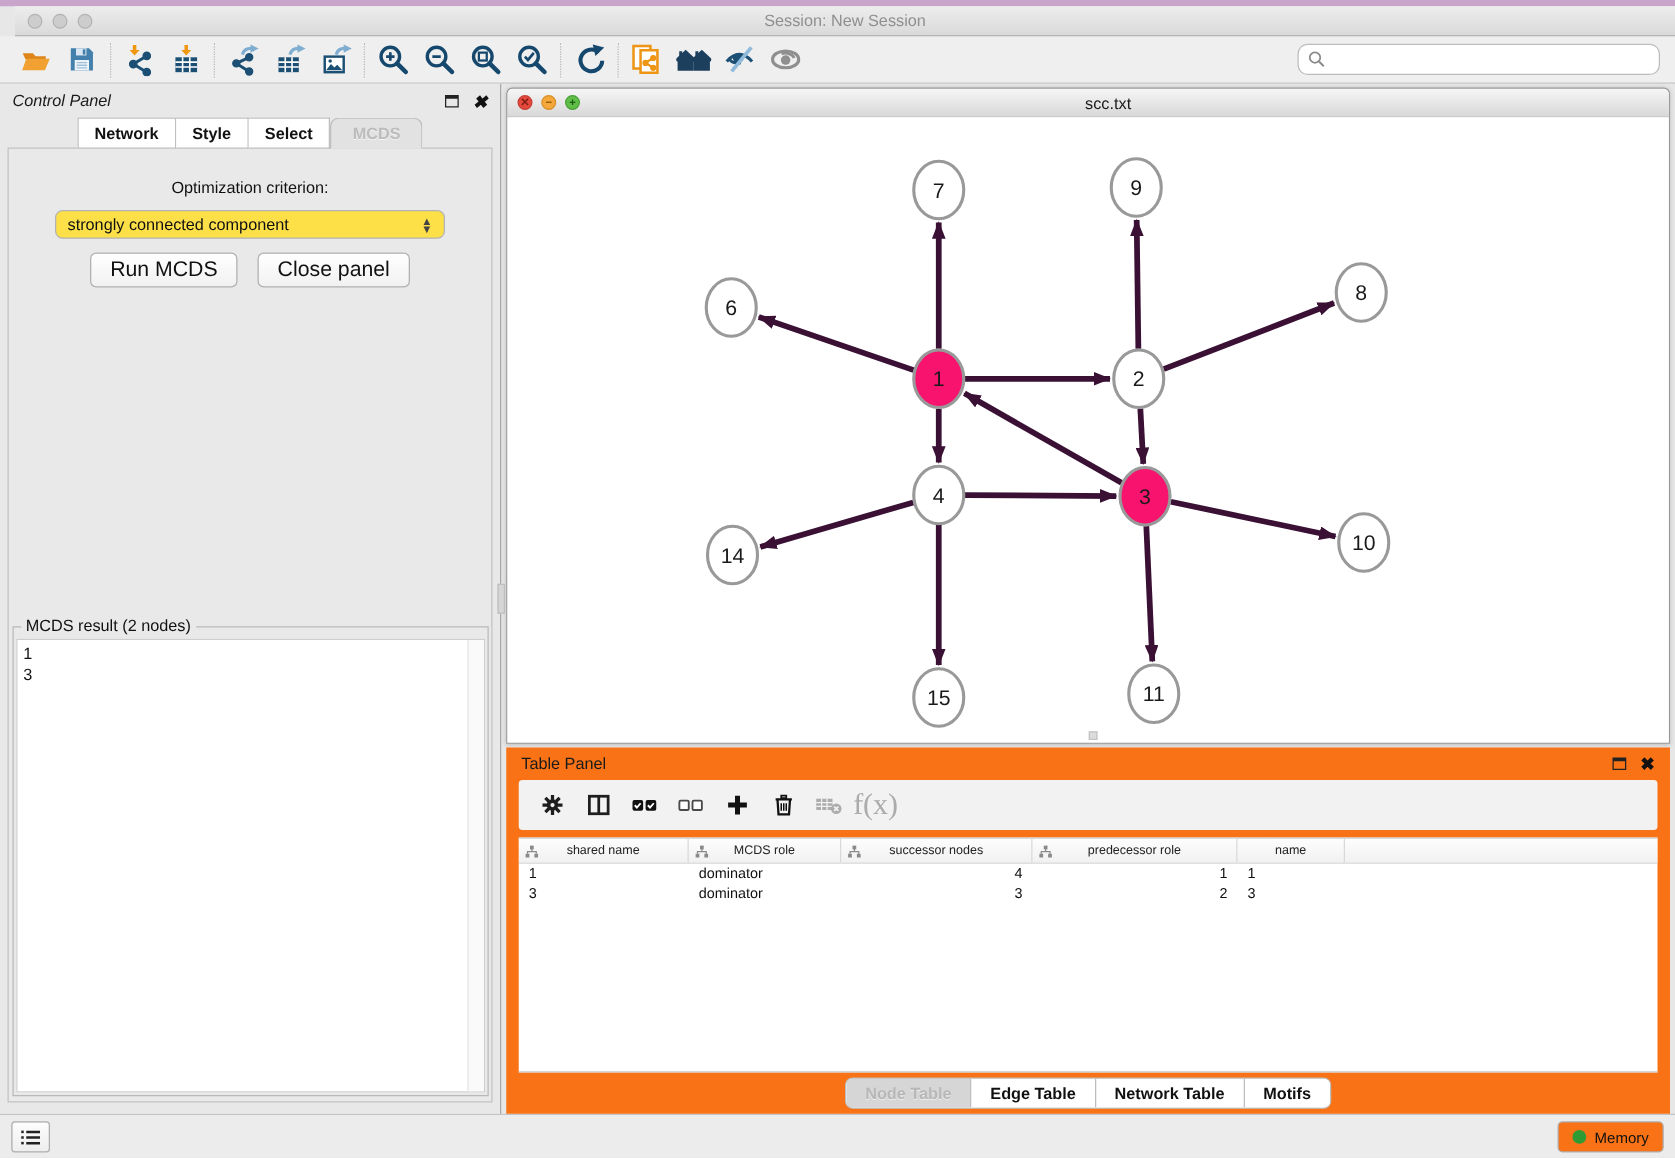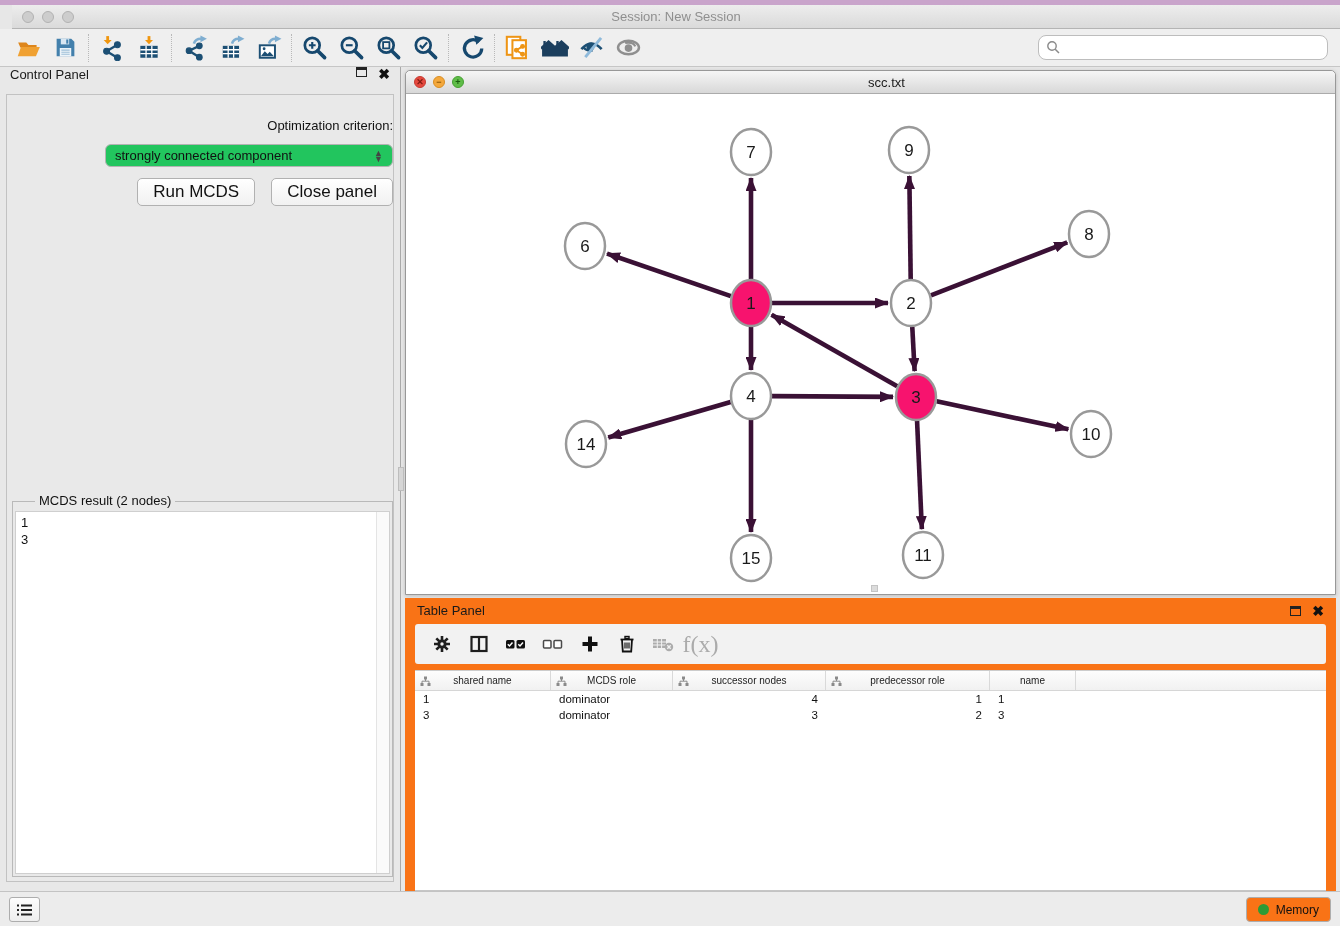--- a/index.html
+++ b/index.html
@@ -19,37 +19,37 @@
 .tb-sep{width:1px;height:28px;border-left:1px dotted #B9B9B9;margin:0 4px;}
 .search-wrap{margin-left:auto;position:relative;margin-right:2px;}
 .search-input{width:290px;height:25px;border:1px solid #BDBDBD;border-radius:8px;background:#fff;padding-left:27px;font-size:13px;outline:none;}
 .search-icon{position:absolute;left:8px;top:5px;}
 
 
 .main{display:flex;height:824px;}
 
 
 .left-panel{width:401px;background:#E8E8E8;border-right:1px solid #A9A9A9;display:flex;flex-direction:column;position:relative;}
-.panel-header{height:27px;display:flex;padding:0 10px;font-size:13px;color:#1A1A1A;}
+.panel-header{height:27px;display:flex;align-items:center;padding:0 10px;font-size:13px;color:#1A1A1A;font-style:italic;}
 .panel-header .spacer{flex:1;}
 .float-icon{width:11px;height:10px;border:1px solid #222;border-top-width:3px;margin-right:11px;}
 .close-icon{font-size:14px;font-weight:bold;color:#111;line-height:1;}
 .cp-tabs{display:flex;justify-content:center;position:relative;z-index:2;margin-bottom:-1px;}
 .cp-tab{font-size:13px;font-weight:bold;padding:4px 13px;background:#fff;border:1px solid #BFBFBF;border-left-width:0;color:#111;}
 .cp-tab:first-child{border-left-width:1px;}
 .cp-tab.selected{background:#E2E2E2;color:#BCBCBC;border-radius:7px 7px 0 0;border-left-width:1px;padding:4px 17px;border-bottom-color:#E9E9E9;text-shadow:0 1px 0 #F5F5F5;}
-.cp-content{flex:1;margin:0 6px 9px 6px;border:1px solid #C2C2C2;background:#E9E9E9;display:flex;flex-direction:column;align-items:flex-end;padding-top:23px;}
+.cp-content{flex:1;margin:0 6px 9px 6px;border:1px solid #C2C2C2;background:#E9E9E9;display:flex;flex-direction:column;align-items:center;padding-top:23px;}
 .opt-label{font-size:13px;color:#111;}
-.criterion{margin-top:11px;width:288px;height:23px;background:#22c55e;border:1px solid #B3B3B3;border-radius:6px;display:flex;align-items:center;padding:0 9px;font-size:13px;color:#111;}
+.criterion{margin-top:11px;width:312px;height:23px;background:#fde047;border:1px solid #B3B3B3;border-radius:6px;display:flex;align-items:center;padding:0 9px;font-size:13px;color:#111;}
 .stepper{margin-left:auto;display:flex;flex-direction:column;align-items:center;line-height:6px;font-size:9px;color:#444;font-weight:bold;}
 .cp-buttons{display:flex;gap:16px;margin-top:11px;}
 .cp-btn{background:linear-gradient(#FFFFFF,#F1F1F1);border:1px solid #B1B1B1;border-radius:5px;font-size:17px;color:#111;padding:3px 15px;font-family:"Liberation Sans",sans-serif;}
 .cp-spacer{flex:1;}
 .result-box{position:relative;border:1px solid #B9B9B9;margin:0 0 4px 0;width:381px;height:376px;}
-.result-legend{position:absolute;top:-9px;left:22px;background:#E9E9E9;padding:0 4px;font-size:13px;color:#111;}
+.result-legend{position:absolute;top:-9px;left:6px;background:#E9E9E9;padding:0 4px;font-size:13px;color:#111;}
 .result-inner{position:absolute;left:2px;right:2px;top:9px;bottom:2px;background:#fff;border:1px solid #CFCFCF;display:flex;}
 .result-text{flex:1;font-family:"Liberation Sans",sans-serif;font-size:13px;line-height:17px;padding:2px 5px;white-space:pre;color:#111;}
 .result-scroll{width:13px;background:#FAFAFA;border-left:1px solid #E4E4E4;}
 .splitter-handle{position:absolute;right:-4px;top:400px;width:6px;height:24px;background:#D6D6D6;border:1px solid #BDBDBD;z-index:5;}
 
 
 .right-col{flex:1;display:flex;flex-direction:column;padding:3px 4px 0 4px;}
 .net-window{height:525px;border:1px solid #989898;border-radius:5px 5px 0 0;background:#fff;display:flex;flex-direction:column;box-shadow:0 1px 4px rgba(0,0,0,.18);}
 .net-titlebar{height:23px;background:linear-gradient(#F6F6F6,#D8D8D8);border-bottom:1px solid #ABABAB;border-radius:5px 5px 0 0;position:relative;display:flex;align-items:center;flex:none;}
 .net-lights{display:flex;gap:7px;margin-left:8px;z-index:2;}
@@ -253,20 +253,26 @@
 
 <div class="main">
 
   <div class="left-panel">
     <div class="panel-header">
       <span>Control Panel</span>
       <span class="spacer"></span>
       <span class="float-icon"></span>
       <span class="close-icon">✖</span>
     </div>
+    <div class="cp-tabs">
+        <span class="cp-tab">Network</span>
+        <span class="cp-tab">Style</span>
+        <span class="cp-tab">Select</span>
+        <span class="cp-tab selected">MCDS</span>
+      </div>
     <div class="cp-content">
       <div class="opt-label">Optimization criterion:</div>
       <div class="criterion">
         <span>strongly connected component</span>
         <span class="stepper">
             <span>▲</span>
             <span>▼</span>
           </span>
       </div>
       <div class="cp-buttons">
@@ -483,20 +489,28 @@
             </div>
             <div class="tp-row">
               <div class="td-cell" style="width: 136px; text-align: left;">3</div>
               <div class="td-cell" style="width: 122px; text-align: left;">dominator</div>
               <div class="td-cell" style="width: 153px; text-align: right;">3</div>
               <div class="td-cell" style="width: 164px; text-align: right;">2</div>
               <div class="td-cell" style="width: 86px; text-align: left;">3</div>
             </div>
           </div>
       </div>
+      <div class="tp-bottom">
+        <div class="tp-tabs">
+            <span class="tp-tab selected">Node Table</span>
+            <span class="tp-tab">Edge Table</span>
+            <span class="tp-tab">Network Table</span>
+            <span class="tp-tab">Motifs</span>
+          </div>
+      </div>
     </div>
   </div>
 </div>
 
 <div class="statusbar">
   <span class="status-list-btn">
     <svg width="18" height="14" viewBox="0 0 18 14">
         <g stroke="#222" stroke-width="2">
           <path d="M5 2.5 h11 M5 7 h11 M5 11.5 h11"></path>
         </g>

